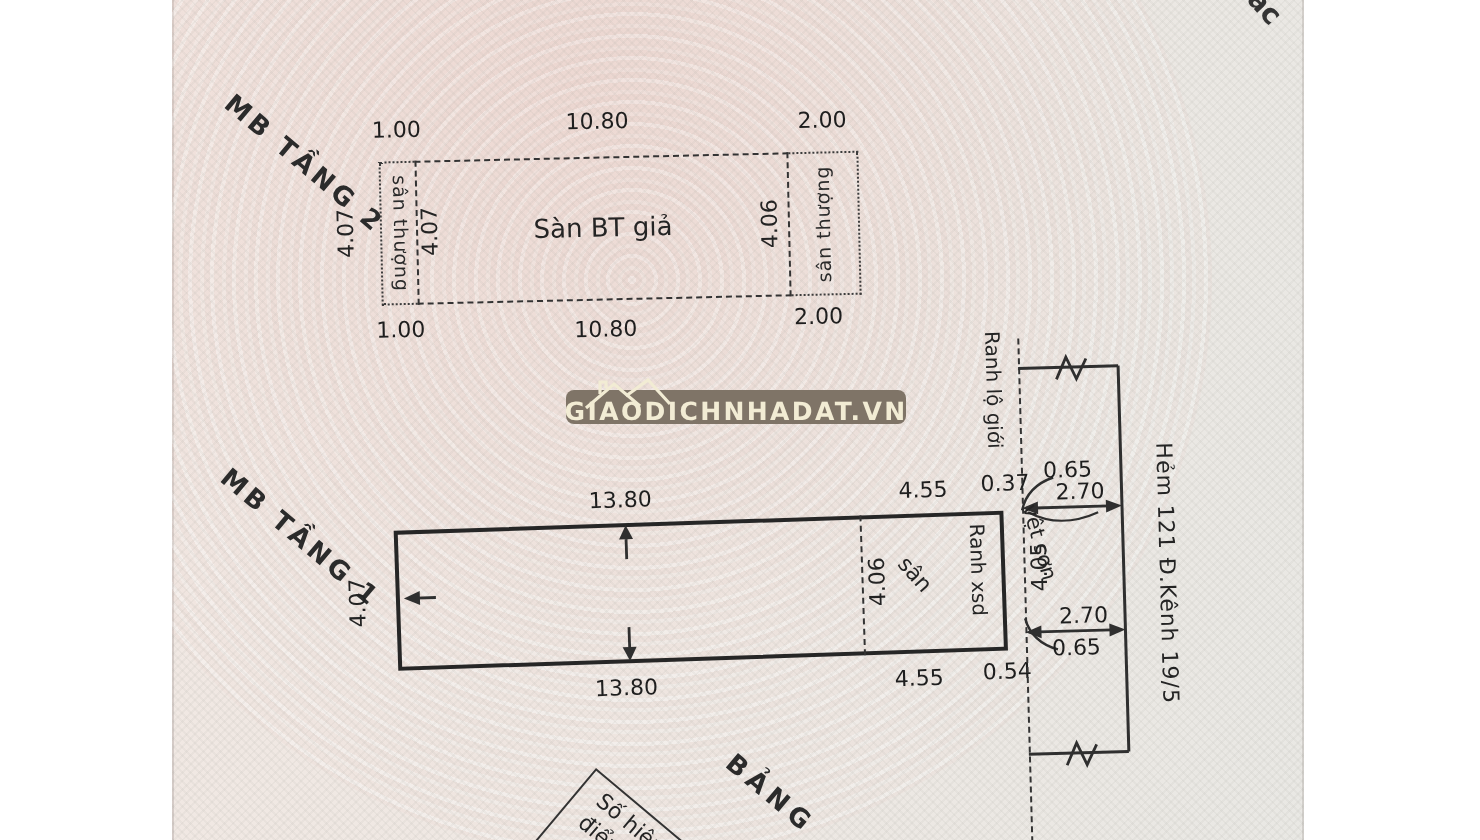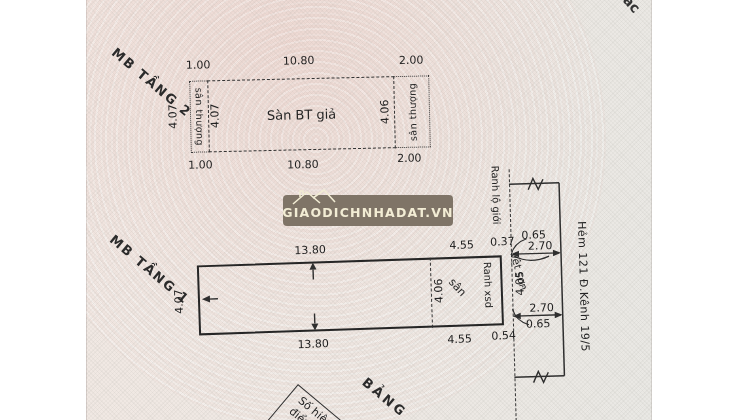--- a/index.html
+++ b/index.html
@@ -64,21 +64,21 @@
 
   
   .rg { position:absolute; left:495px; top:158px; width:118px; height:262px; transform:rotate(-1.6deg); }
   .rg .lo-gioi-line { position:absolute; left:17px; top:10px; height:252px; width:0; border-left:1.9px dashed #333; }
   .rg .lo-gioi-txt { position:absolute; left:-2px; top:6px; height:80px; font-size:10px; color:#242424; }
   .rg .hem-txt { position:absolute; left:82px; top:64px; height:132px; font-size:11px; letter-spacing:.5px; color:#242424; }
   .rg .vet-son { position:absolute; left:26px; top:92px; width:58px; font-size:10.5px; transform:rotate(76deg); transform-origin:left top; color:#242424; white-space:nowrap; }
 
   
   .wm {
-    position:absolute; left:283px; top:195px; width:170px; height:31px;
+    position:absolute; left:283px; top:195px; width:170px; height:17px;
     border-radius:4px; display:flex; align-items:center; justify-content:center;
   }
   .wm-text { font-size:12.5px; font-weight:bold; letter-spacing:1.2px; padding-top:4px; }
   .wm-icon { position:absolute; left:8px; top:-8px; }
 
   
   .corner-frag { position:absolute; left:623px; top:-4px; font-size:14px; font-weight:bold; transform:rotate(48deg); color:#333; }
   .bang-title { position:absolute; left:358px; top:390px; font-size:13px; font-weight:bold; letter-spacing:3px; transform:rotate(40deg); color:#2b2b2b; white-space:nowrap; }
   .table-frag {
     position:absolute; left:298px; top:384px; width:120px; height:90px;

